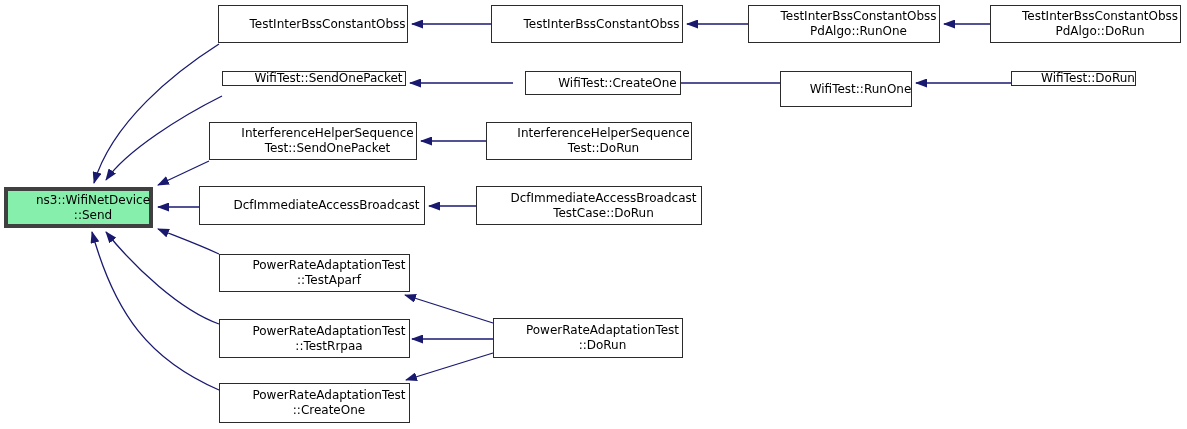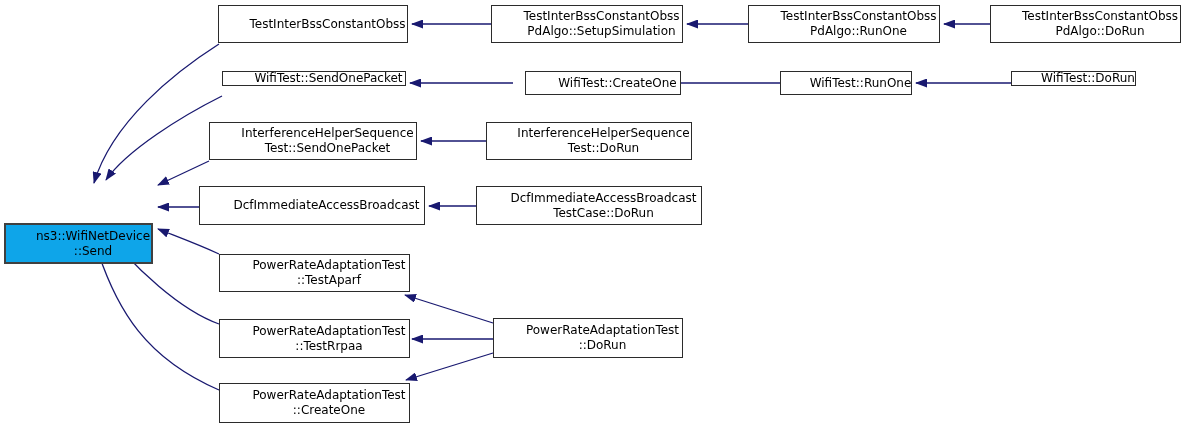--- a/index.html
+++ b/index.html
@@ -22,24 +22,23 @@
     justify-content:center;
     font-size:12px;
     line-height:15px;
     color:#000;
     text-align:center;
     white-space:nowrap;
     cursor:pointer;
     padding-left:29px;
   }
   .node.hl{
-    background:#0ea5e9;
-    border:2px solid #404040;
+    background:#86efac;
+    border:4px solid #404040;
     cursor:default;
-    margin-top:36px;
   }
   .nl{display:block;}
 </style>
 </head>
 <body>
 
 <div id="canvas">
 
   <svg id="edges" width="1187" height="429" viewBox="0 0 1187 429" fill="none" xmlns="http://www.w3.org/2000/svg">
     <defs>
@@ -73,42 +72,41 @@
     <span class="nl">ns3::WifiNetDevice</span>
     <span class="nl">::Send</span>
   </div>
 
   <div class="node" style="left:218px;top:5px;width:190px;height:38px">
     <span class="nl">TestInterBssConstantObss</span>
   </div>
 
   <div class="node" style="left:491px;top:5px;width:192px;height:38px">
     <span class="nl">TestInterBssConstantObss</span>
-    <span class="nl">PdAlgo::SetupSimulation</span>
   </div>
 
   <div class="node" style="left:748px;top:5px;width:192px;height:38px">
     <span class="nl">TestInterBssConstantObss</span>
     <span class="nl">PdAlgo::RunOne</span>
   </div>
 
   <div class="node" style="left:990px;top:5px;width:191px;height:38px">
     <span class="nl">TestInterBssConstantObss</span>
     <span class="nl">PdAlgo::DoRun</span>
   </div>
 
   <div class="node" style="left:222px;top:71px;width:184px;height:15px">
     <span class="nl">WifiTest::SendOnePacket</span>
   </div>
 
   <div class="node" style="left:525px;top:71px;width:156px;height:24px">
     <span class="nl">WifiTest::CreateOne</span>
   </div>
 
-  <div class="node" style="left:780px;top:71px;width:132px;height:24px">
+  <div class="node" style="left:780px;top:71px;width:132px;height:36px">
     <span class="nl">WifiTest::RunOne</span>
   </div>
 
   <div class="node" style="left:1011px;top:71px;width:125px;height:15px">
     <span class="nl">WifiTest::DoRun</span>
   </div>
 
   <div class="node" style="left:209px;top:122px;width:208px;height:38px">
     <span class="nl">InterferenceHelperSequence</span>
     <span class="nl">Test::SendOnePacket</span>

